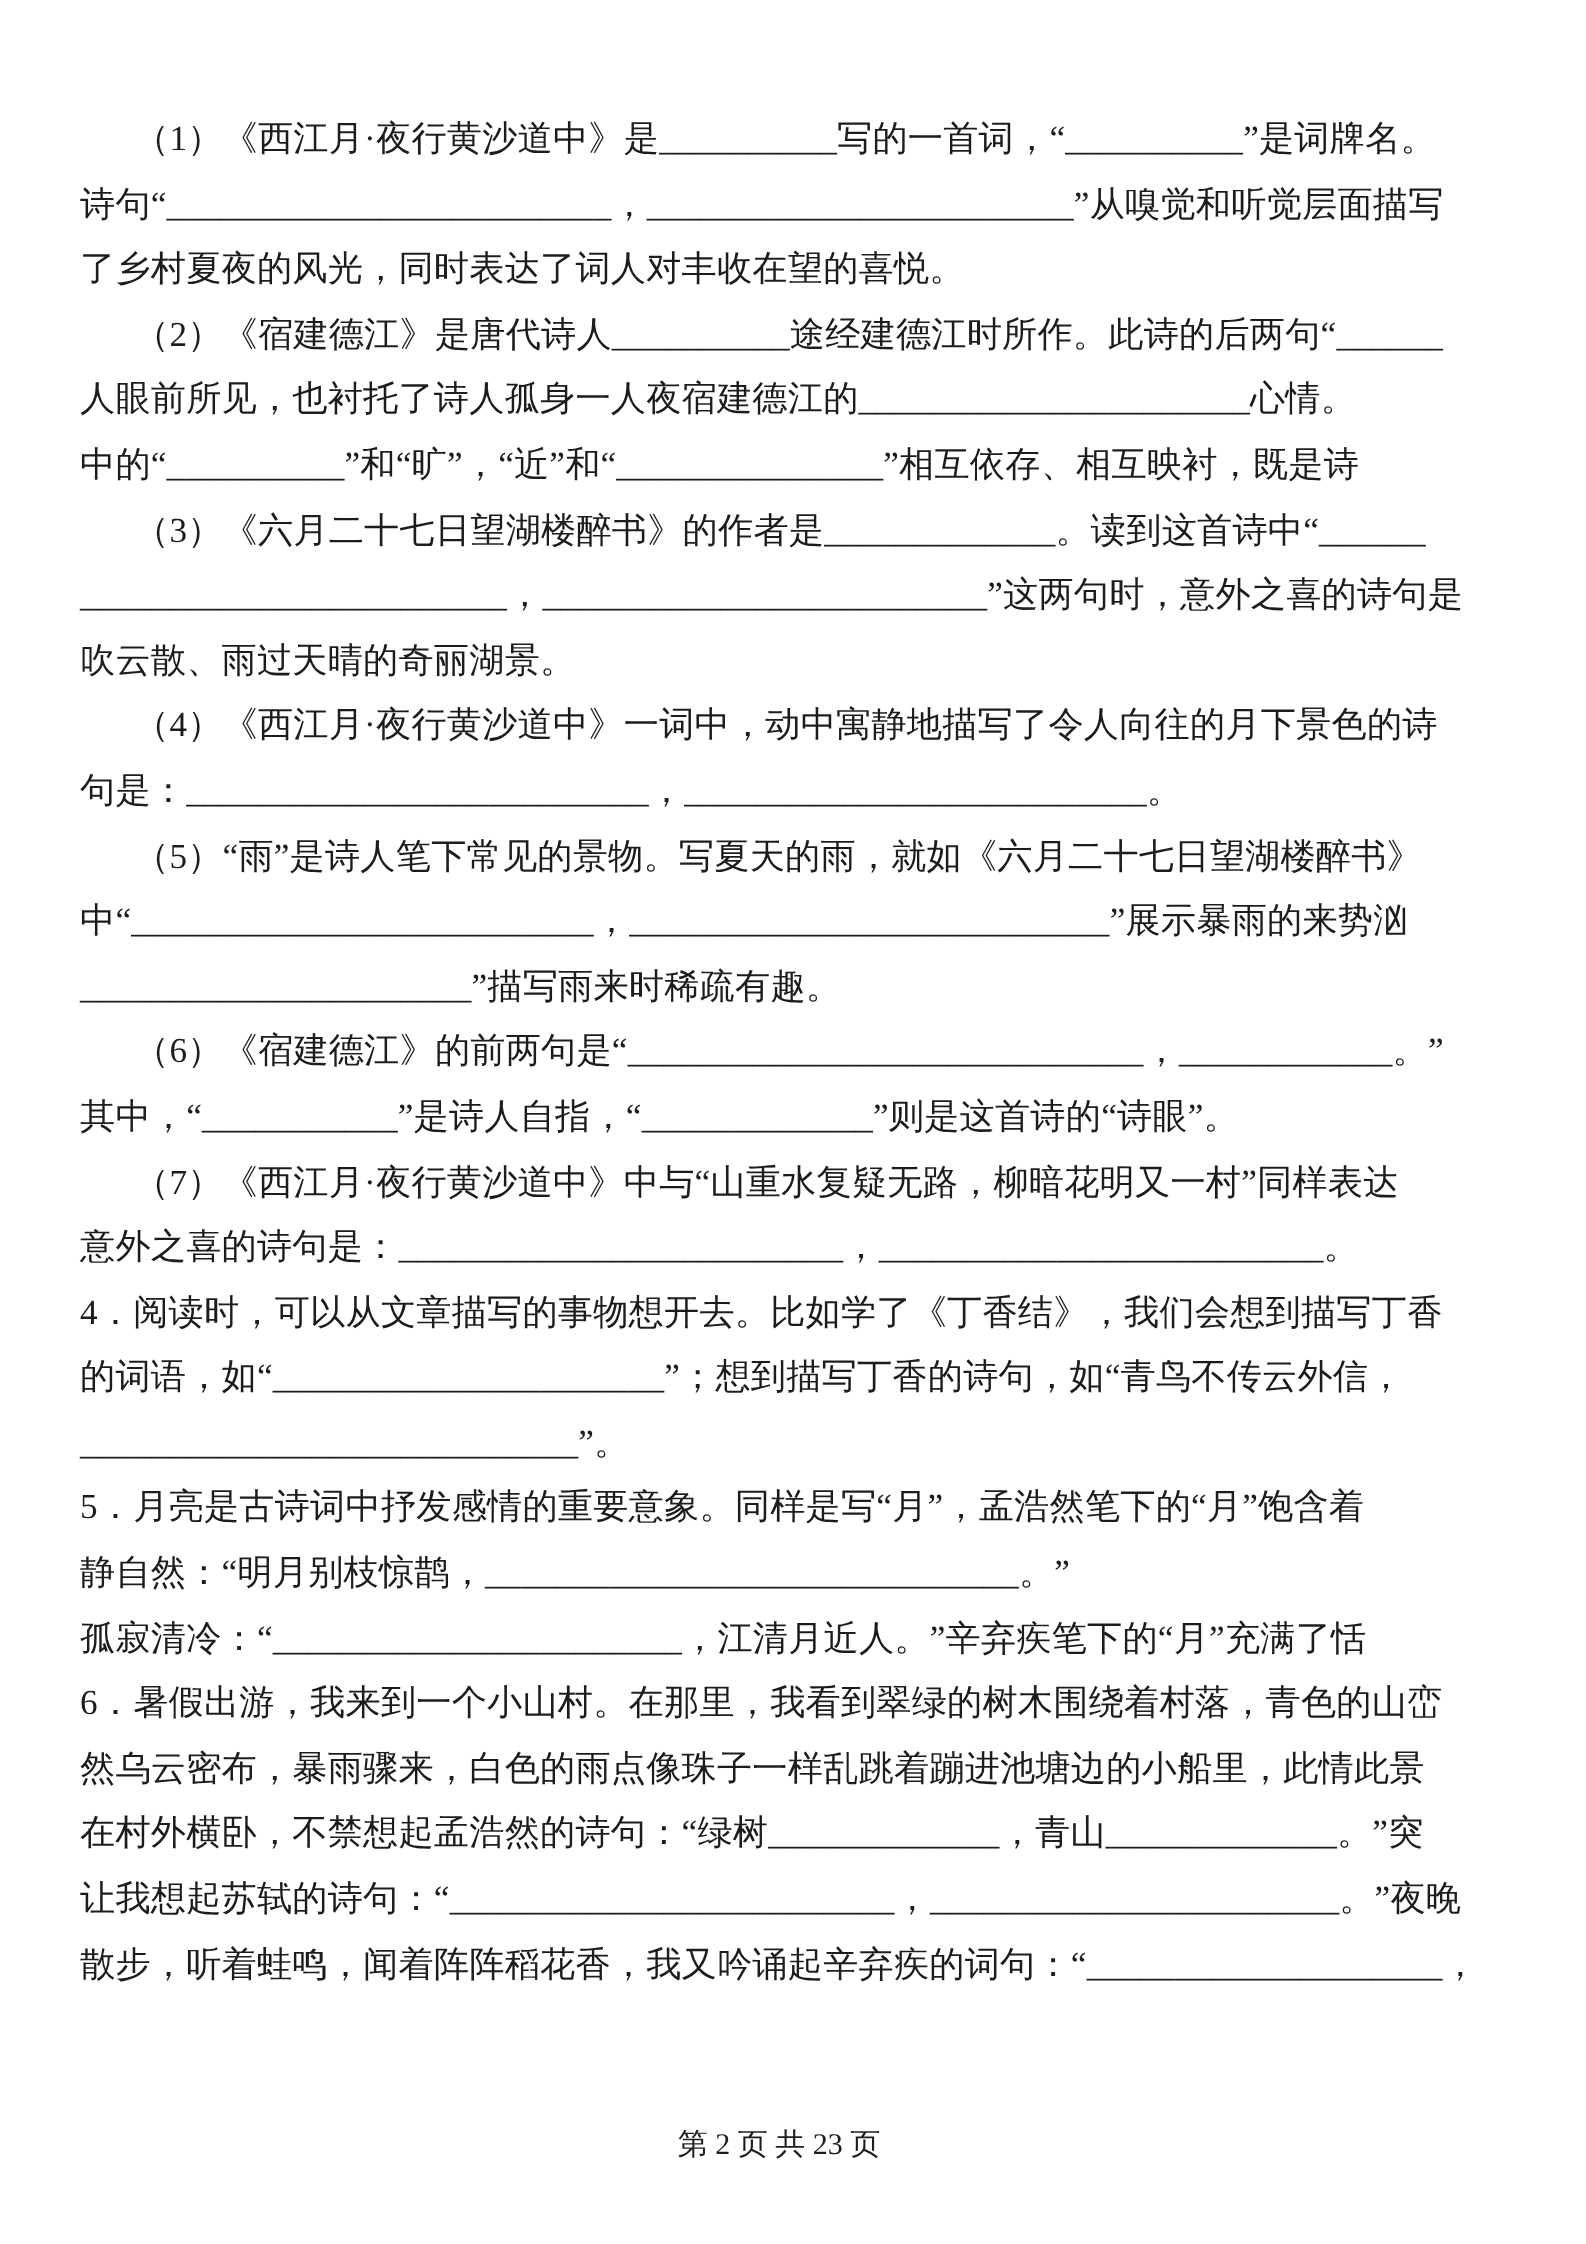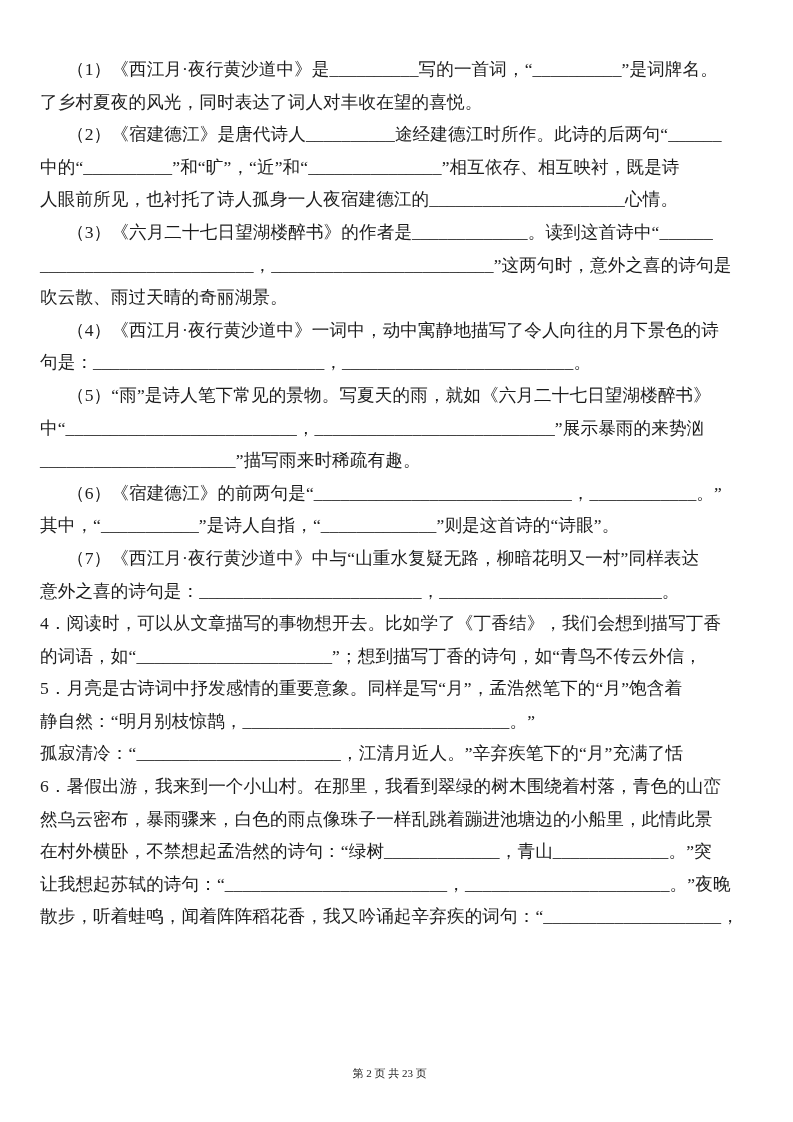--- a/index.html
+++ b/index.html
@@ -25,49 +25,51 @@
     white-space: nowrap;
     letter-spacing: 0.1px;
   }
   .indent { padding-left: 27px; }
   .footer {
     position: absolute;
     top: 1063px;
     left: 0;
     width: 100%;
     text-align: center;
-    font-size: 11px;
+    font-size: 15px;
     line-height: 20px;
     color: #1c1c1c;
   }
 </style>
 </head>
 <body>
 
 <div class="page">
   <div class="content">
     <div class="line indent">（1）《西江月·夜行黄沙道中》是__________写的一首词，“__________”是词牌名。</div>
+    <div class="line">诗句“_________________________，________________________”从嗅觉和听觉层面描写</div>
     <div class="line">了乡村夏夜的风光，同时表达了词人对丰收在望的喜悦。</div>
     <div class="line indent">（2）《宿建德江》是唐代诗人__________途经建德江时所作。此诗的后两句“______</div>
+    <div class="line">人眼前所见，也衬托了诗人孤身一人夜宿建德江的______________________心情。</div>
     <div class="line">中的“__________”和“旷”，“近”和“_______________”相互依存、相互映衬，既是诗</div>
-    <div class="line">人眼前所见，也衬托了诗人孤身一人夜宿建德江的______________________心情。</div>
     <div class="line indent">（3）《六月二十七日望湖楼醉书》的作者是_____________。读到这首诗中“______</div>
     <div class="line">________________________，_________________________”这两句时，意外之喜的诗句是</div>
     <div class="line">吹云散、雨过天晴的奇丽湖景。</div>
     <div class="line indent">（4）《西江月·夜行黄沙道中》一词中，动中寓静地描写了令人向往的月下景色的诗</div>
     <div class="line">句是：__________________________，__________________________。</div>
     <div class="line indent">（5）“雨”是诗人笔下常见的景物。写夏天的雨，就如《六月二十七日望湖楼醉书》</div>
     <div class="line">中“__________________________，___________________________”展示暴雨的来势汹</div>
     <div class="line">______________________”描写雨来时稀疏有趣。</div>
     <div class="line indent">（6）《宿建德江》的前两句是“_____________________________，____________。”</div>
     <div class="line">其中，“___________”是诗人自指，“_____________”则是这首诗的“诗眼”。</div>
     <div class="line indent">（7）《西江月·夜行黄沙道中》中与“山重水复疑无路，柳暗花明又一村”同样表达</div>
     <div class="line">意外之喜的诗句是：_________________________，_________________________。</div>
     <div class="line">4．阅读时，可以从文章描写的事物想开去。比如学了《丁香结》，我们会想到描写丁香</div>
     <div class="line">的词语，如“______________________”；想到描写丁香的诗句，如“青鸟不传云外信，</div>
+    <div class="line">____________________________”。</div>
     <div class="line">5．月亮是古诗词中抒发感情的重要意象。同样是写“月”，孟浩然笔下的“月”饱含着</div>
     <div class="line">静自然：“明月别枝惊鹊，______________________________。”</div>
     <div class="line">孤寂清冷：“_______________________，江清月近人。”辛弃疾笔下的“月”充满了恬</div>
     <div class="line">6．暑假出游，我来到一个小山村。在那里，我看到翠绿的树木围绕着村落，青色的山峦</div>
     <div class="line">然乌云密布，暴雨骤来，白色的雨点像珠子一样乱跳着蹦进池塘边的小船里，此情此景</div>
     <div class="line">在村外横卧，不禁想起孟浩然的诗句：“绿树_____________，青山_____________。”突</div>
     <div class="line">让我想起苏轼的诗句：“_________________________，_______________________。”夜晚</div>
     <div class="line">散步，听着蛙鸣，闻着阵阵稻花香，我又吟诵起辛弃疾的词句：“____________________，</div>
   </div>
   <div class="footer">第 2 页 共 23 页</div>

